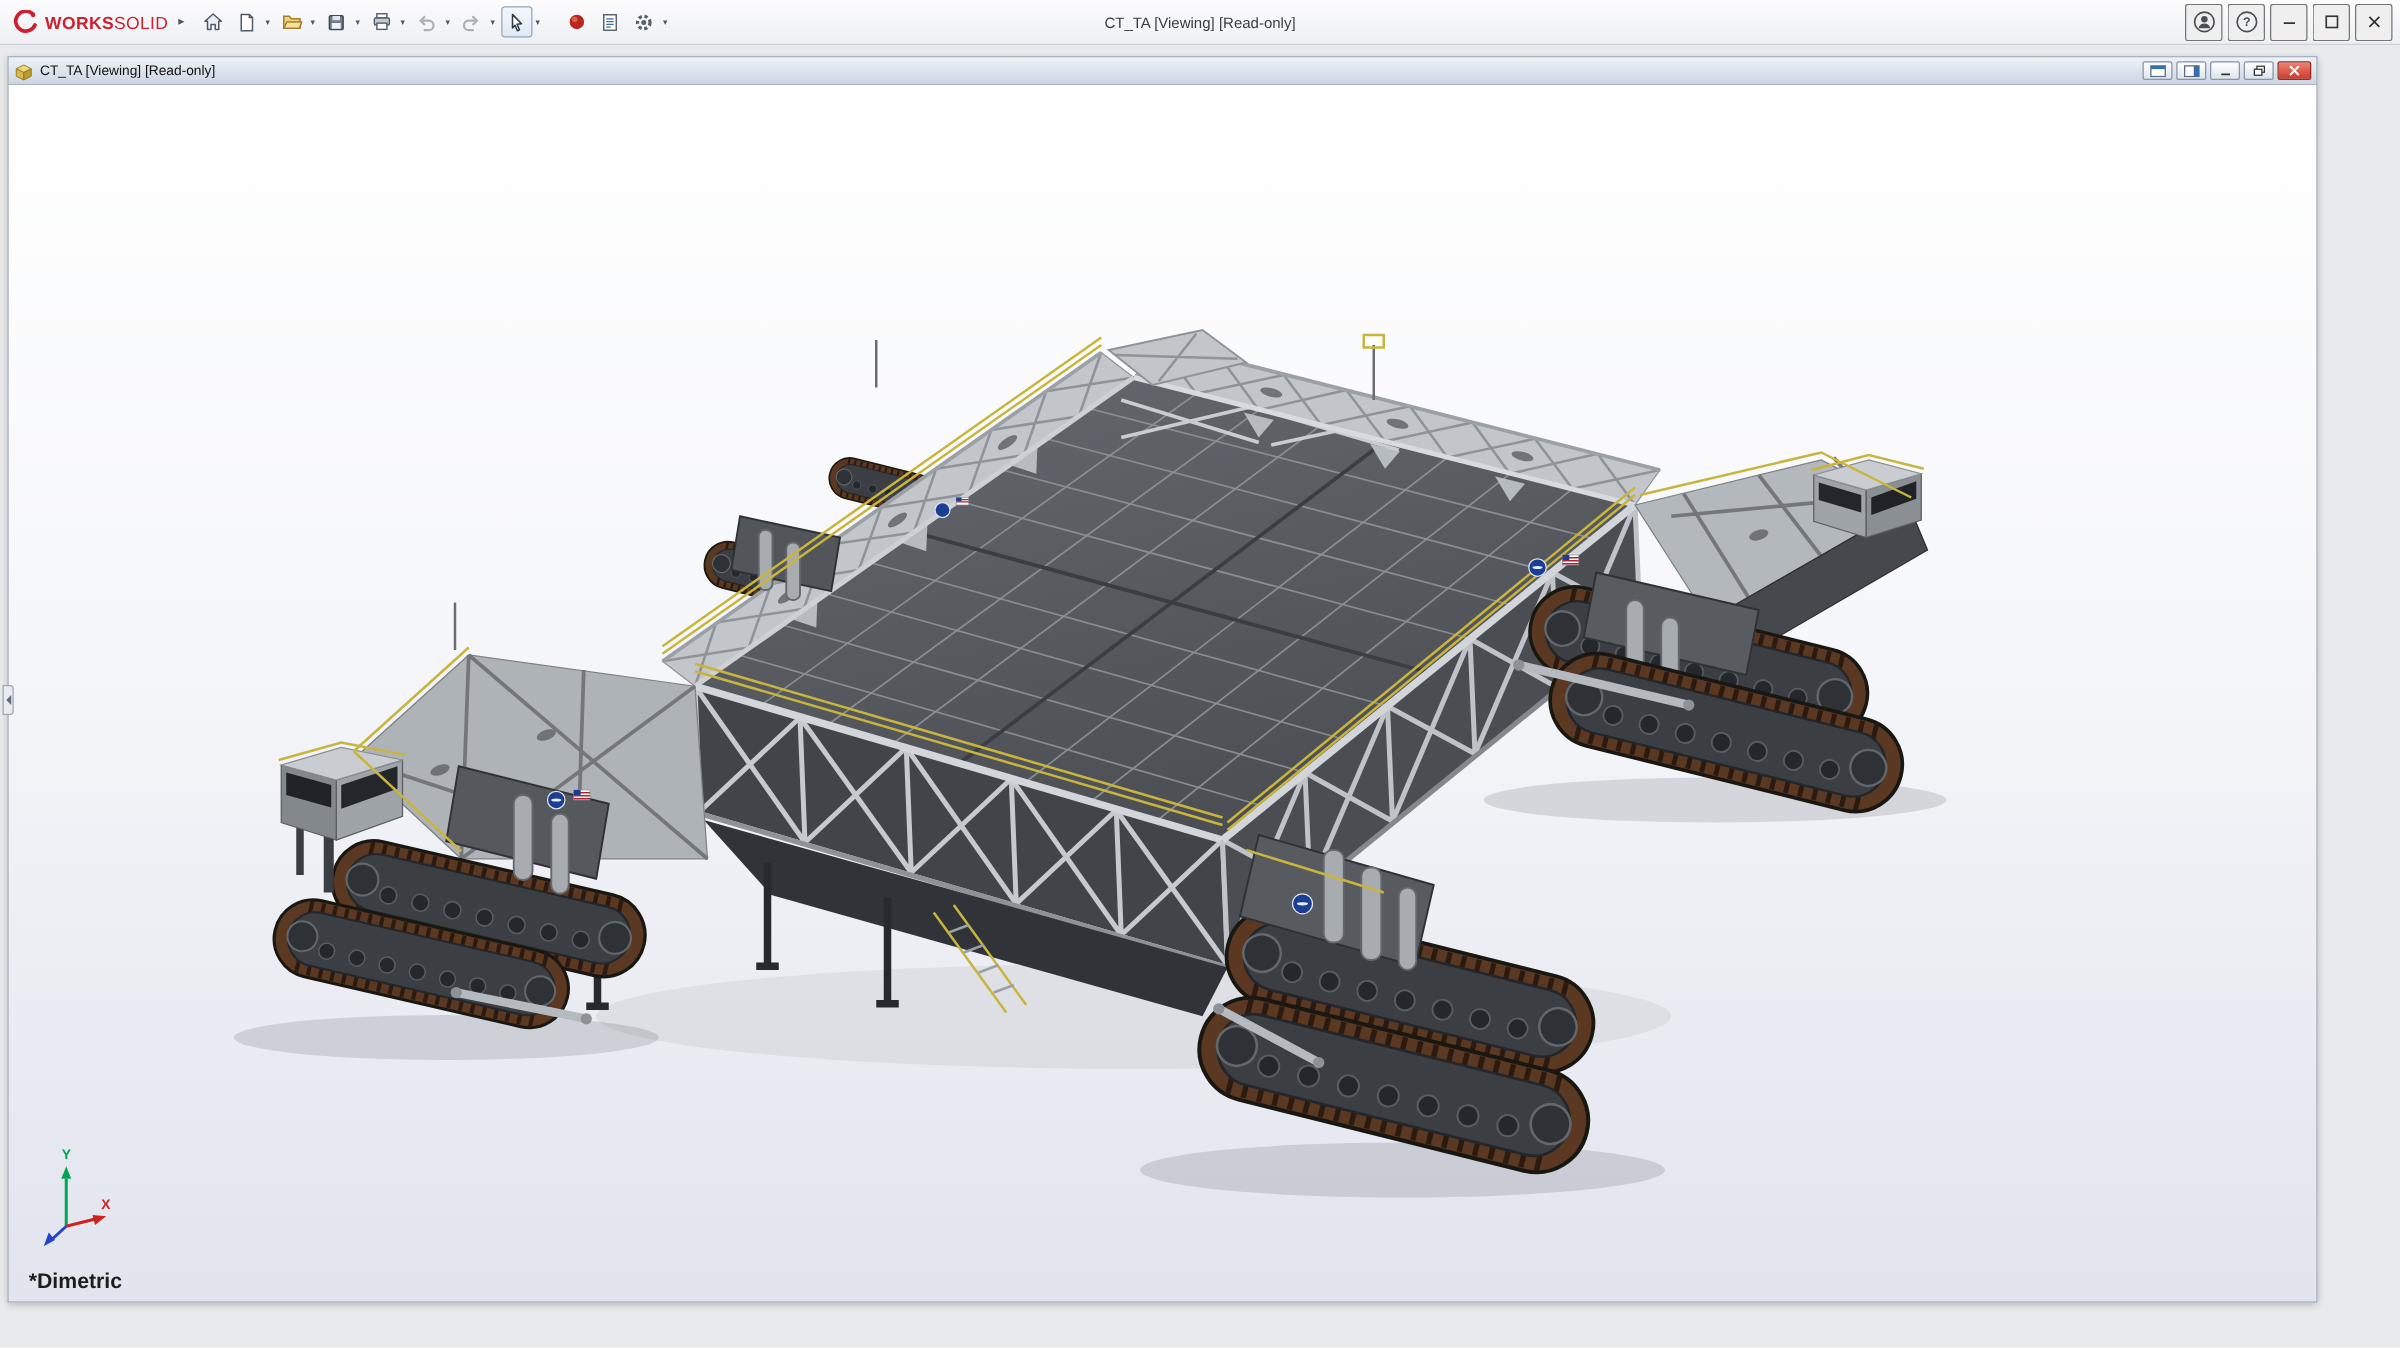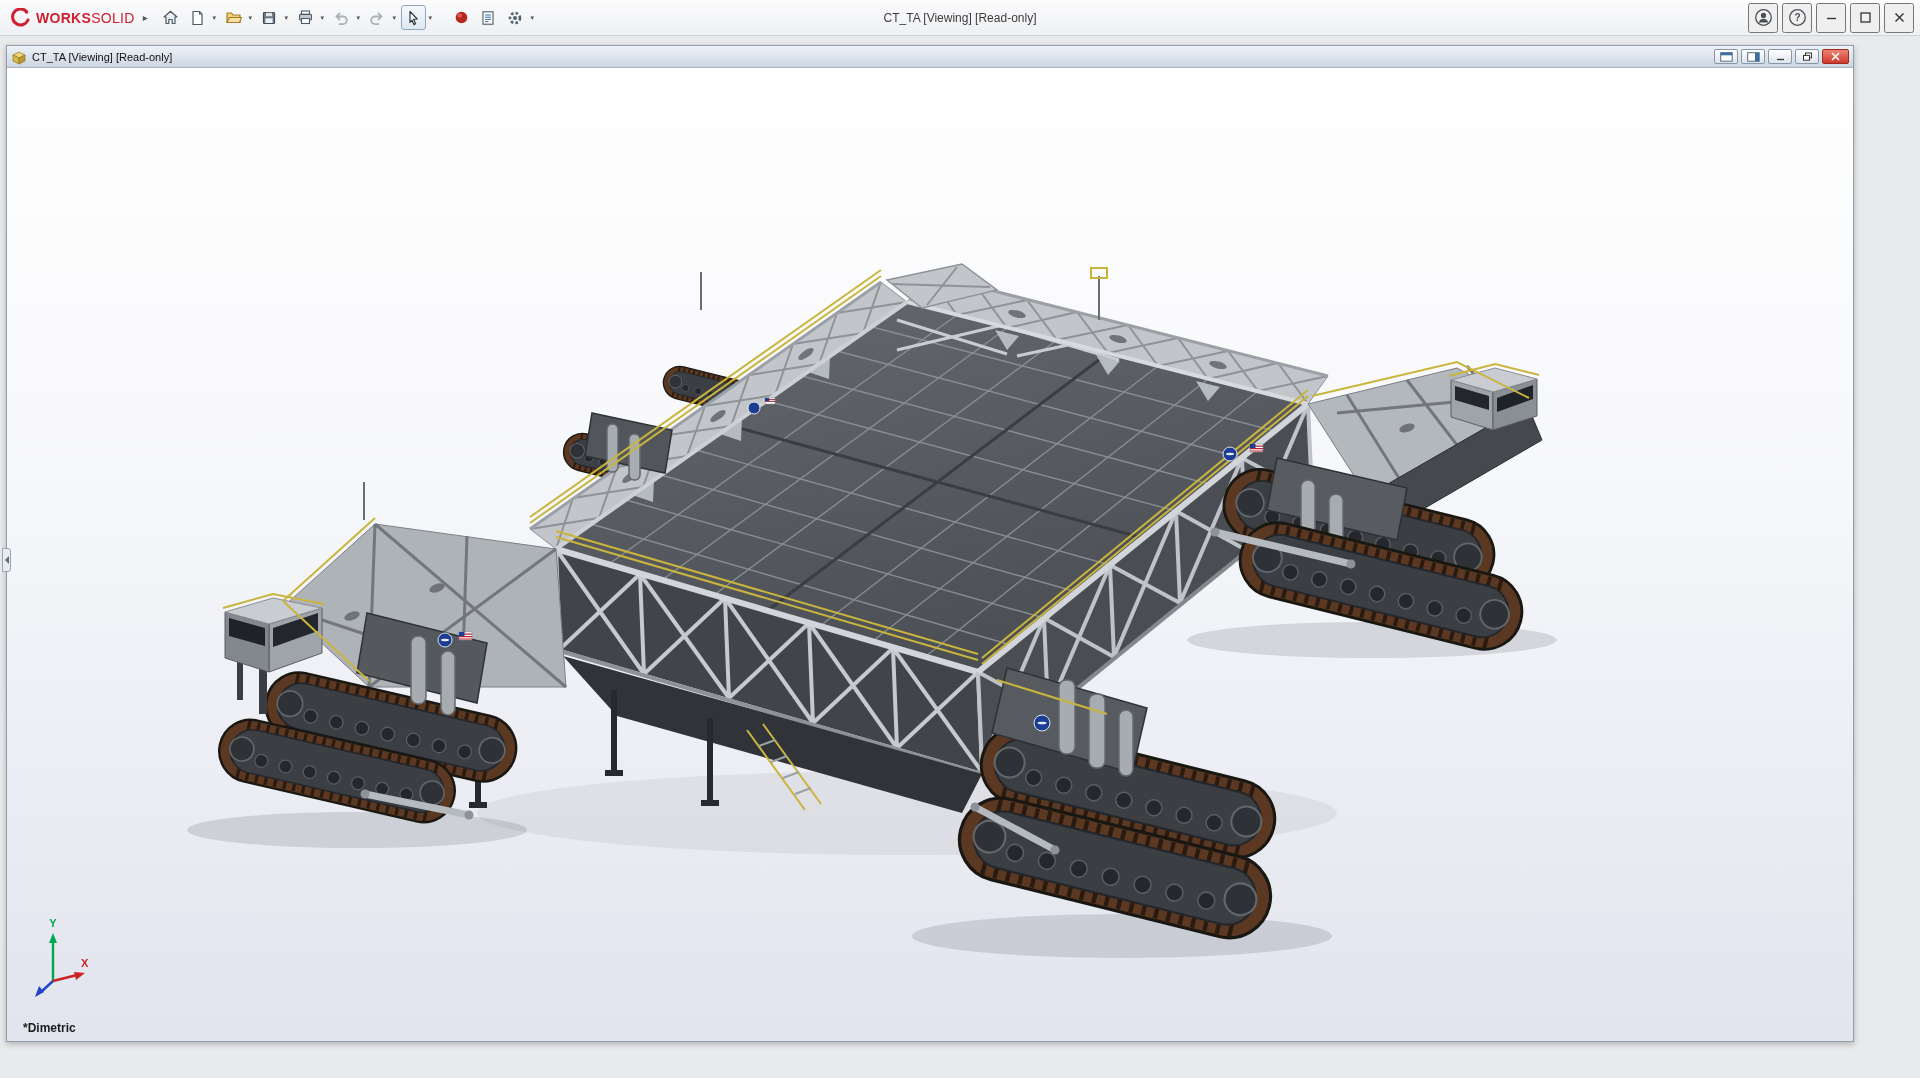--- a/index.html
+++ b/index.html
@@ -34,21 +34,21 @@
     border-bottom:1px solid #a9b4c2; display:flex; align-items:center; padding:0 4px; gap:5px; }
   .doc-title { font-size:11px; color:#111; white-space:nowrap; }
   .doc-buttons { margin-left:auto; display:flex; gap:3px; align-items:center; }
   .doc-btn { width:24px; height:15px; border:1px solid #8796a8; border-radius:2px;
     background:linear-gradient(#ffffff,#dde4ec); display:flex; align-items:center; justify-content:center; }
   .doc-btn.close { width:27px; background:linear-gradient(#ee8272,#ce3a2a); border-color:#9c2a1e; }
 
   .viewport { position:absolute; left:0; top:22px; right:0; bottom:0; overflow:hidden;
     background:linear-gradient(180deg,#ffffff 0%,#f6f7fa 45%,var(--viewport-bottom,#e2e4ee) 100%); }
   .model-svg { position:absolute; left:0; top:0; width:100%; height:100%; }
-  .view-label { position:absolute; left:16px; bottom:6px; font-size:12px; font-weight:700; color:#1c1c1c; }
+  .view-label { position:absolute; left:16px; bottom:6px; font-size:17px; font-weight:700; color:#1c1c1c; }
   .triad { position:absolute; left:8px; bottom:42px; }
 
   .edge-tab { position:absolute; left:2px; top:548px; width:9px; height:24px; z-index:12;
     background:#e8ecf1; border:1px solid #9aa7b8; border-radius:0 3px 3px 0;
     display:flex; align-items:center; justify-content:center; }
   .edge-tab::after { content:""; border:4px solid transparent; border-right-color:#5b6b7d; margin-left:-4px; }
 </style>
 </head>
 <body>
 

